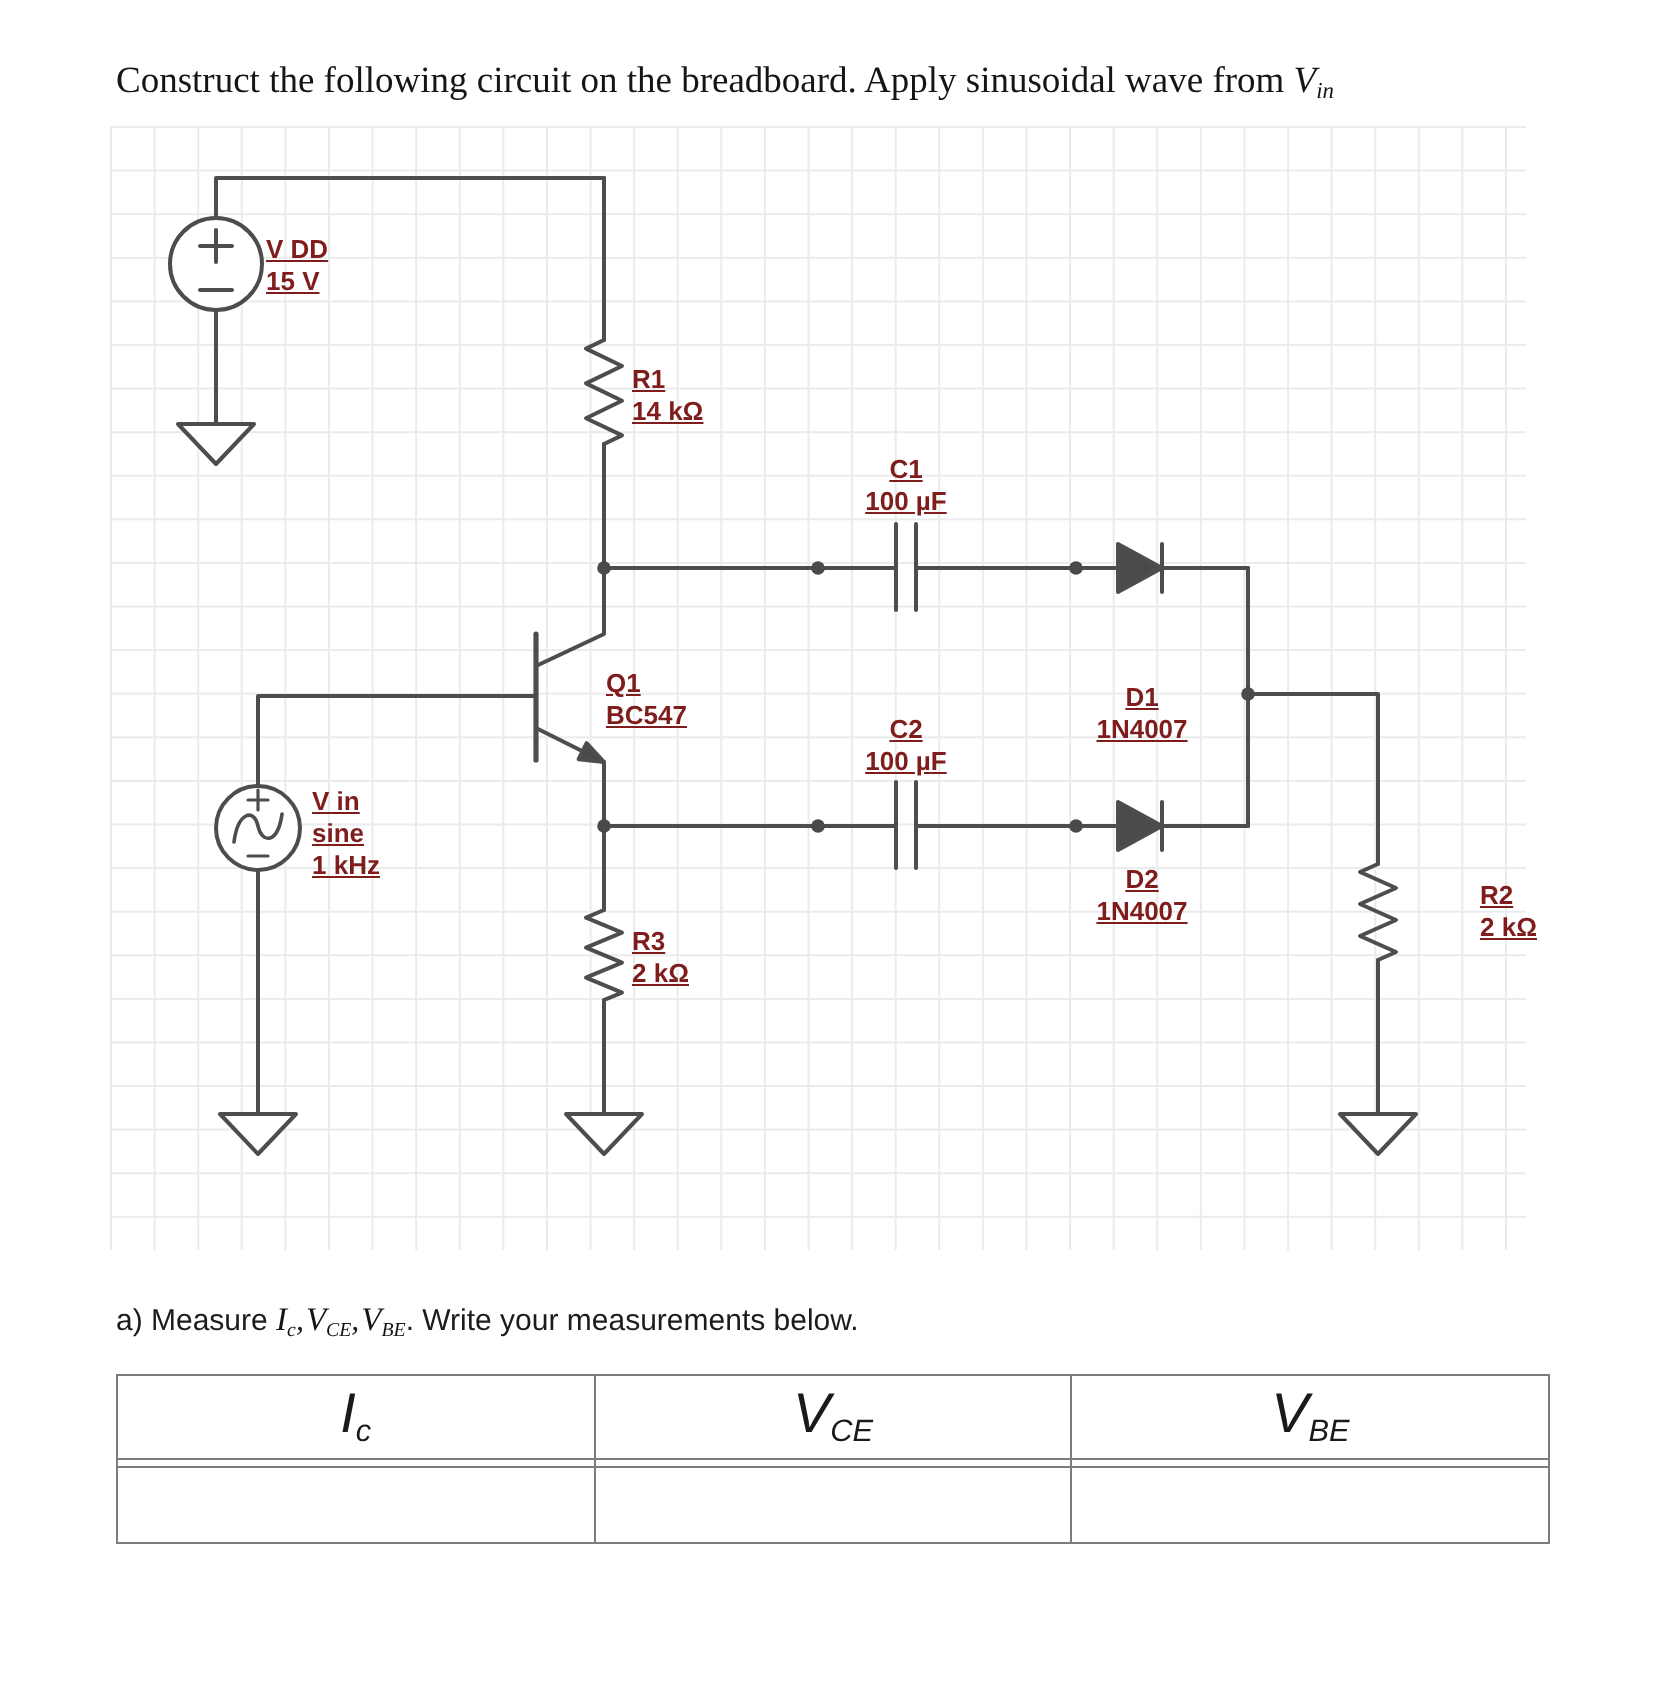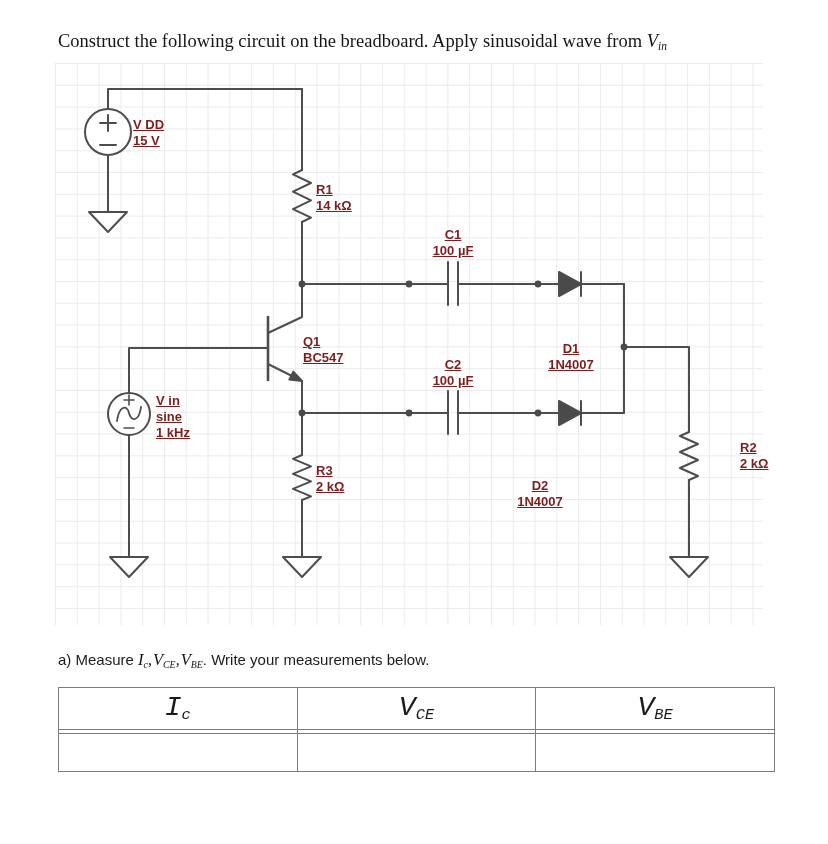--- a/index.html
+++ b/index.html
@@ -33,21 +33,21 @@
   .mcomma{font-family:"Liberation Serif",serif;font-style:italic;font-size:16px;margin-right:1px;}
 
   
   .meas-table{position:absolute;left:58px;top:687px;width:715px;border:1.5px solid #7c7c7c;background:#fff;}
   .t-row{display:flex;}
   .t-head{height:41px;border-bottom:1.3px solid #7c7c7c;}
   .t-gap{height:3px;}
   .t-body{height:37px;border-top:1.3px solid #7c7c7c;}
   .t-cell{flex:1;border-right:1.3px solid #7c7c7c;display:flex;align-items:center;justify-content:center;}
   .t-cell:last-child{border-right:none;}
-  .mathbig{font-family:Liberation Mono, monospace;font-style:italic;font-size:28px;color:#1a1a1a;}
+  .mathbig{font-family:Liberation Sans, sans-serif;font-style:italic;font-size:28px;color:#1a1a1a;}
   .mathbig sub{font-size:0.55em;vertical-align:-0.28em;}
 
   
   .footer{position:absolute;left:58px;top:807px;font-size:15.5px;color:#2a2a2a;letter-spacing:0.2px;}
 </style>
 </head>
 <body>
 
 <div class="page">
 
@@ -157,21 +157,21 @@
     <div>1N4007</div>
   </div>
   <div class="clabel" style="left:303px;top:334px;">
     <div>Q1</div>
     <div>BC547</div>
   </div>
   <div class="clabel center" style="left:411px;top:357px;">
     <div>C2</div>
     <div>100 µF</div>
   </div>
-  <div class="clabel center" style="left:498px;top:432px;margin-top:46px;">
+  <div class="clabel center" style="left:529px;top:432px;">
     <div>D2</div>
     <div>1N4007</div>
   </div>
   <div class="clabel" style="left:156px;top:393px;">
     <div>V in</div>
     <div>sine</div>
     <div>1 kHz</div>
   </div>
   <div class="clabel" style="left:316px;top:463px;">
     <div>R3</div>

